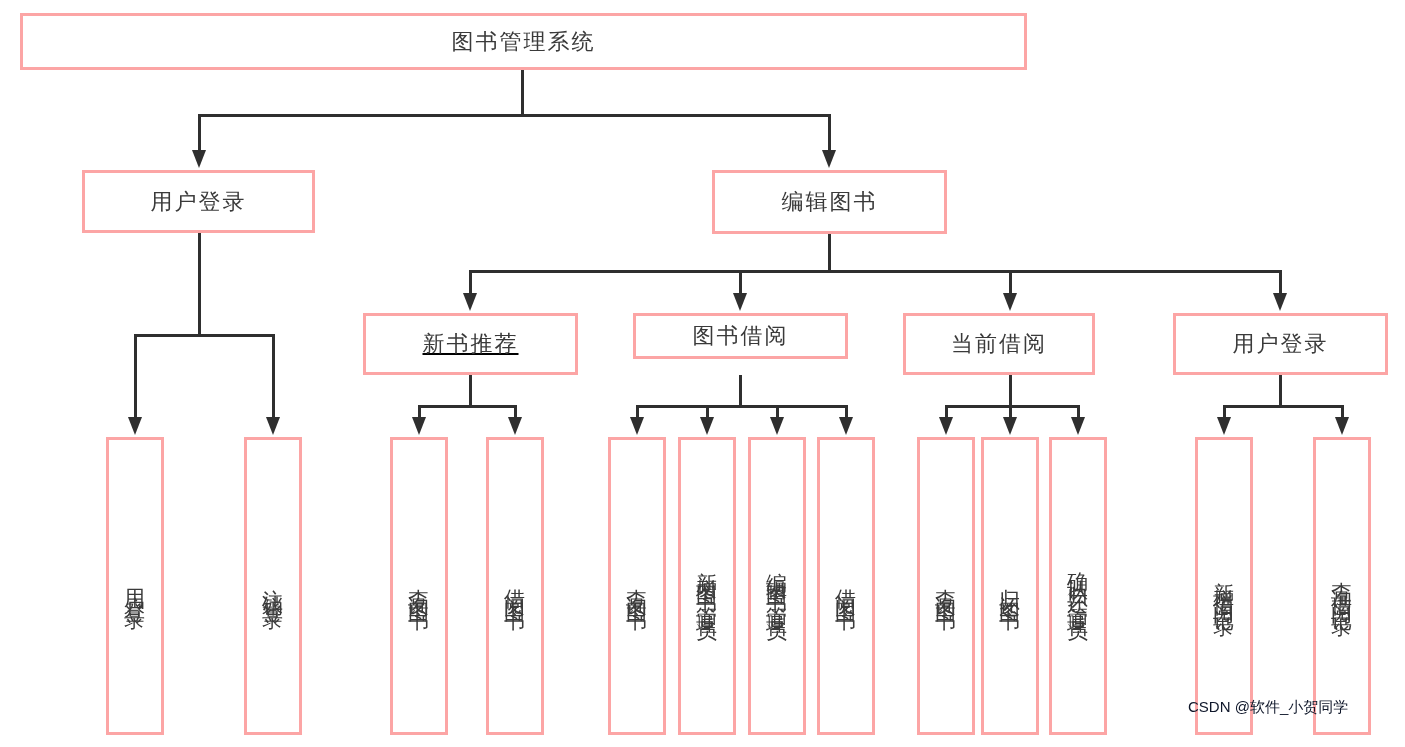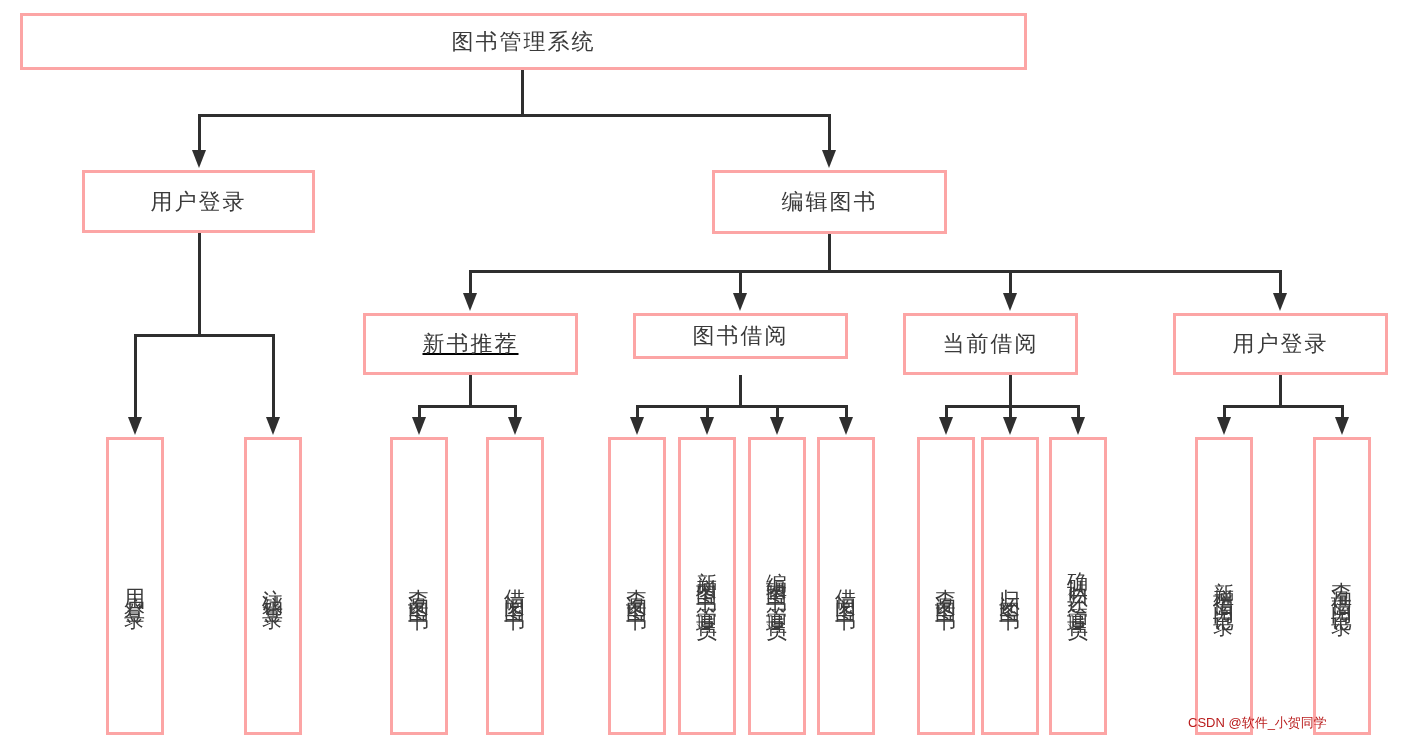--- a/index.html
+++ b/index.html
@@ -27,22 +27,22 @@
     line-height:1;
   }
   .line{position:absolute;background:#2f2f2f;}
   .arrowhead{
     position:absolute;width:0;height:0;
     border-left:7px solid transparent;
     border-right:7px solid transparent;
     border-top:18px solid #2f2f2f;
   }
   #watermark{
-    position:absolute;left:1188px;top:714px;
-    font-size:13px;color:#b91c1c;white-space:nowrap;z-index:10;
+    position:absolute;left:1188px;top:698px;
+    font-size:15px;color:#0f172a;white-space:nowrap;z-index:10;
   }
 </style>
 </head>
 <body>
 
 <div id="canvas">
 
   <div class="line" style="left:521px;top:70px;width:3px;height:46px;"></div>
   <div class="line" style="left:198px;top:114px;width:633px;height:3px;"></div>
   <div class="line" style="left:198px;top:115px;width:3px;height:37px;"></div>
@@ -112,21 +112,21 @@
   <div class="node" style="left:712px;top:170px;width:235px;height:64px;">
     <span class="hl">编辑图书</span>
   </div>
 
   <div class="node" style="left:363px;top:313px;width:215px;height:62px;text-decoration:underline;">
     <span class="hl">新书推荐</span>
   </div>
   <div class="node" style="left:633px;top:313px;width:215px;height:46px;">
     <span class="hl">图书借阅</span>
   </div>
-  <div class="node" style="left:903px;top:313px;width:175px;height:62px;">
+  <div class="node" style="left:903px;top:313px;width:192px;height:62px;">
     <span class="hl">当前借阅</span>
   </div>
   <div class="node" style="left:1173px;top:313px;width:215px;height:62px;">
     <span class="hl">用户登录</span>
   </div>
 
   <div class="node" style="left:106px;top:437px;width:58px;height:298px;">
     <span class="vl">用户登录</span>
   </div>
   <div class="node" style="left:244px;top:437px;width:58px;height:298px;">

